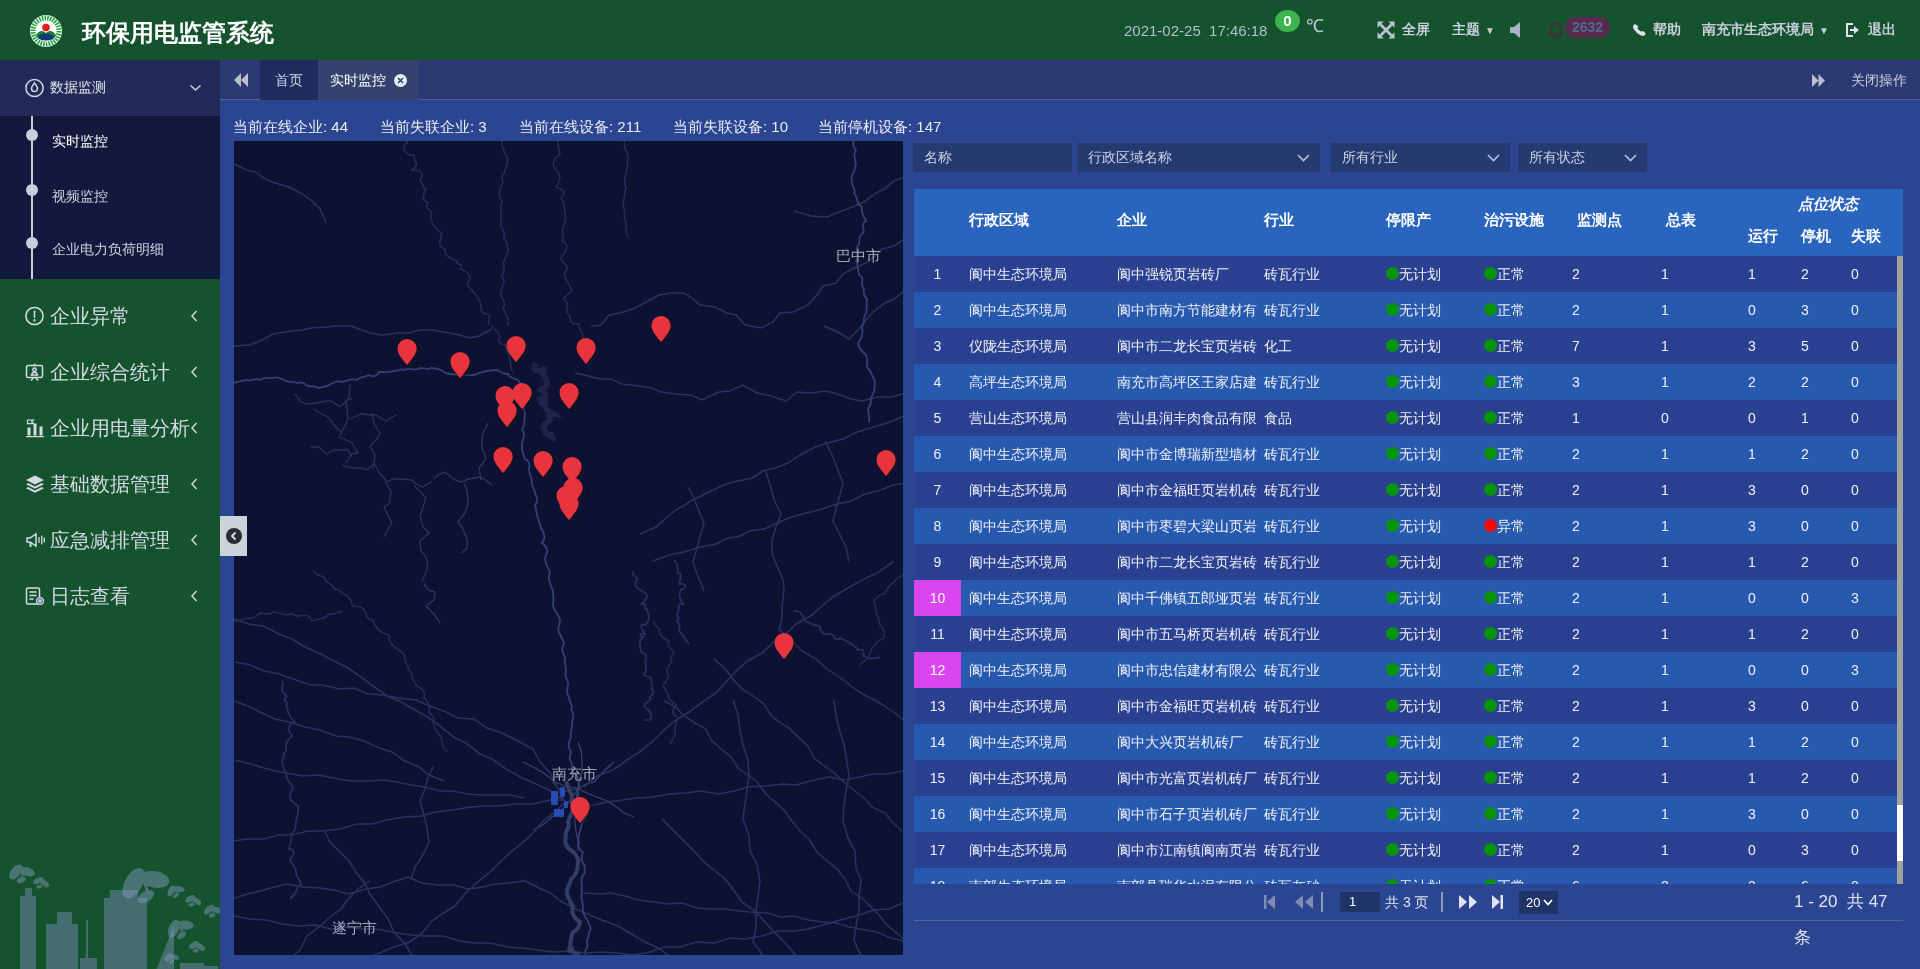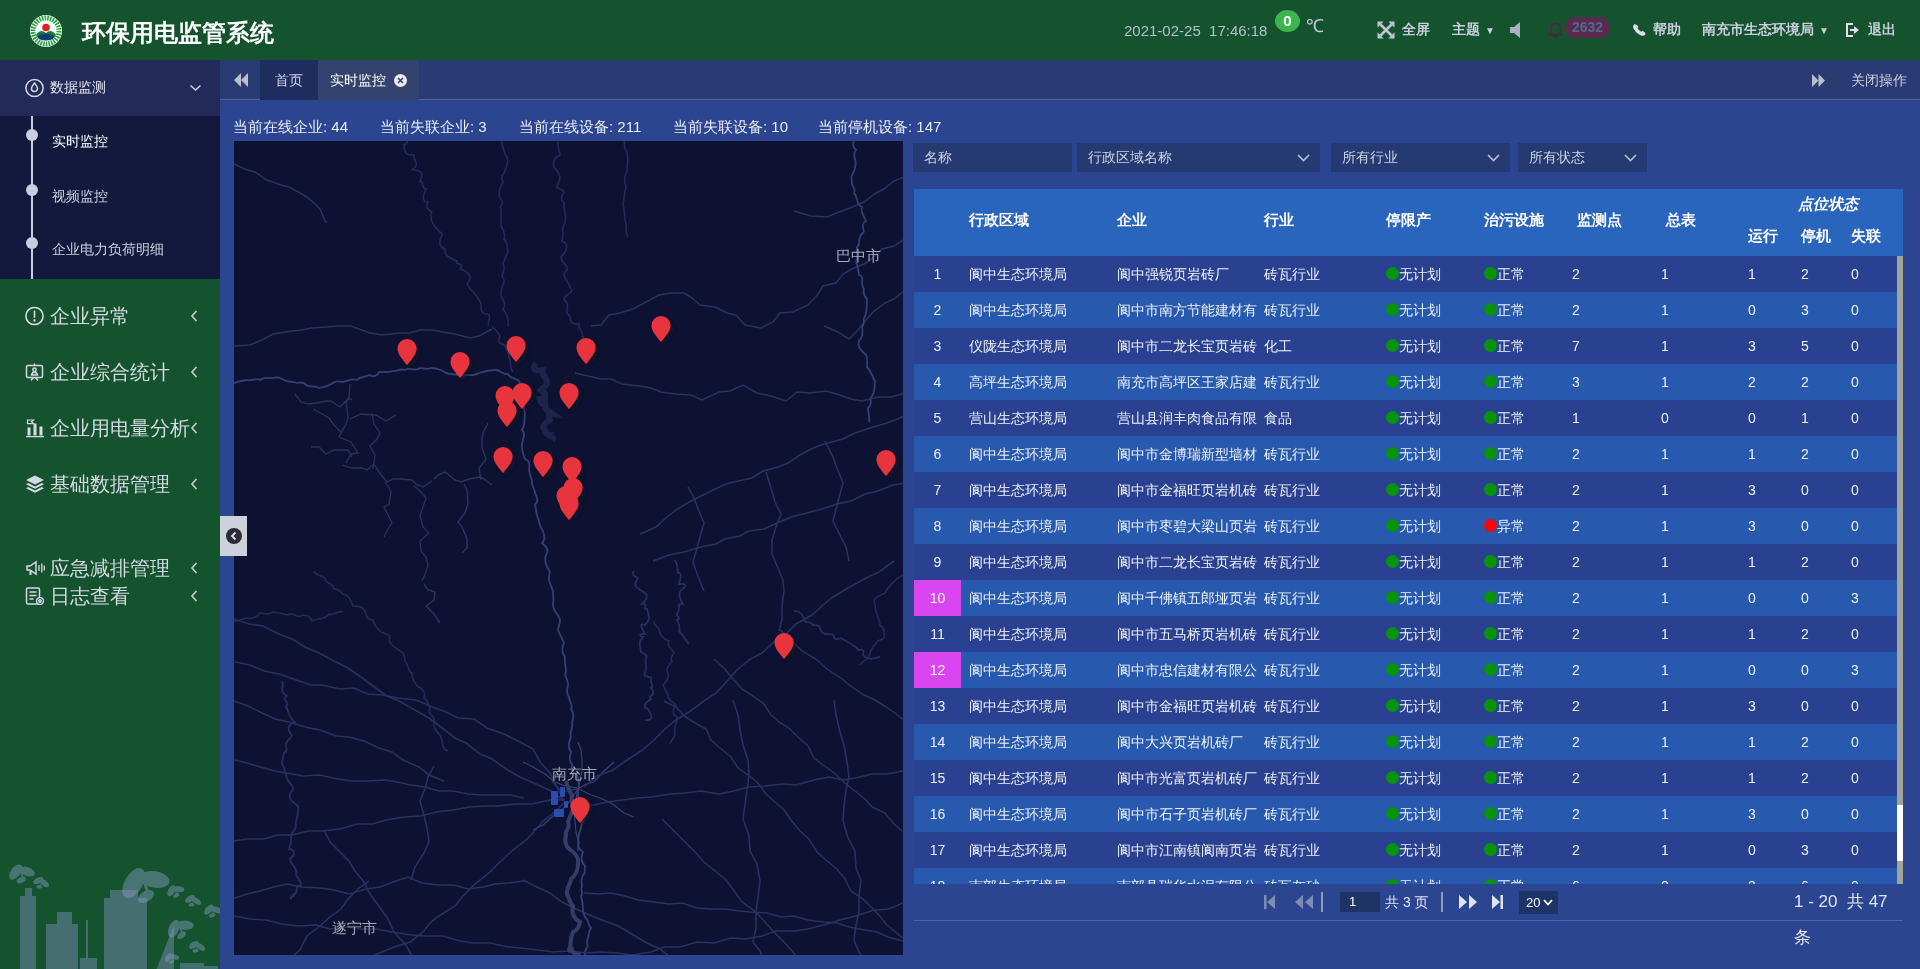--- a/index.html
+++ b/index.html
@@ -177,21 +177,21 @@
     <svg class="micon" width="20" height="19" viewBox="0 0 20 19" fill="#d5d9e4">
         <path d="M1 17.5h18v1.4H1z"></path>
         <path d="M2.5 9h3v8h-3zM8.5 5h3v12h-3zM14.5 8h3v9h-3z"></path>
         <path d="M2.5 1.5h6l-2 1.8 2 1.8h-6z" fill="none" stroke="#d5d9e4" stroke-width="1.2"></path>
       </svg>
     <div class="mtxt">企业用电量分析</div>
       <svg class="mchev2" width="8" height="13" viewBox="0 0 8 13" fill="none" stroke="#c9cede" stroke-width="1.6">
         <path d="M6.5 1.5 2 6.5l4.5 5"></path>
       </svg>
   </div>
-  <div class="mitem" style="top:480px">
+  <div class="mitem" style="top:452px">
     <svg class="micon" width="20" height="19" viewBox="0 0 20 19" fill="none" stroke="#d5d9e4" stroke-width="1.5">
         <path d="M2 7.5h3l6-4v12l-6-4H2z"></path>
         <path d="M14 6.5v6M16.8 5v9M19.3 7v5" stroke-width="1.3"></path>
         <path d="M5.5 11.5v5" stroke-width="2"></path>
       </svg>
     <div class="mtxt">应急减排管理</div>
       <svg class="mchev2" width="8" height="13" viewBox="0 0 8 13" fill="none" stroke="#c9cede" stroke-width="1.6">
         <path d="M6.5 1.5 2 6.5l4.5 5"></path>
       </svg>
   </div>

